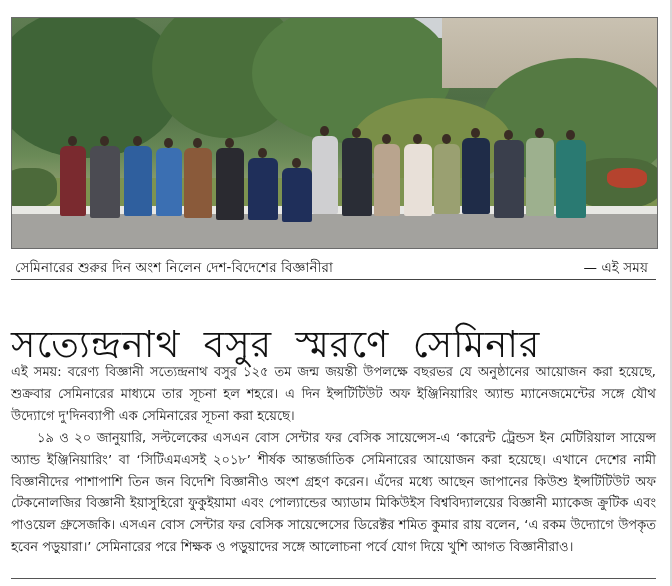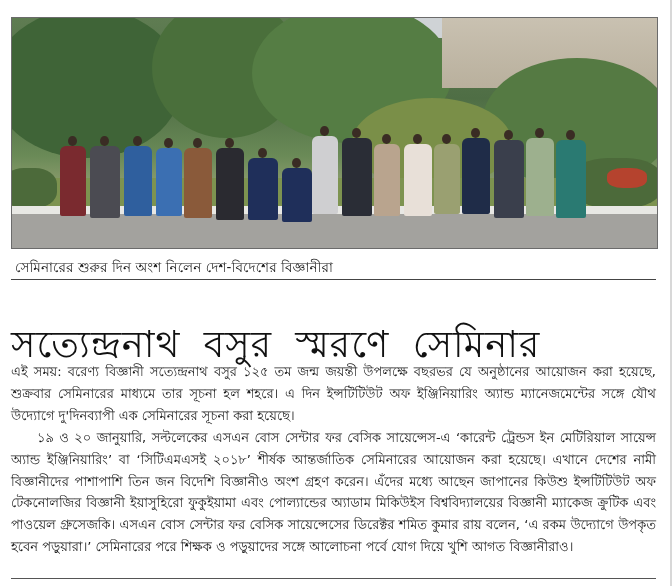--- a/index.html
+++ b/index.html
@@ -106,20 +106,21 @@
   <div class="head" style="left:401px;top:116px;"></div>
   <div class="head" style="left:430px;top:116px;"></div>
   <div class="head" style="left:459px;top:110px;"></div>
   <div class="head" style="left:492px;top:112px;"></div>
   <div class="head" style="left:523px;top:110px;"></div>
   <div class="head" style="left:554px;top:112px;"></div>
 </div>
 
 <div class="caption-row">
   <span class="caption">সেমিনারের শুরুর দিন অংশ নিলেন দেশ-বিদেশের বিজ্ঞানীরা</span>
+  <span class="credit">— এই সময়</span>
 </div>
 
 <h1 class="headline">সত্যেন্দ্রনাথ বসুর স্মরণে সেমিনার</h1>
 
 <div class="body-text">
   <p><span>এই সময়:</span><span> বরেণ্য বিজ্ঞানী সত্যেন্দ্রনাথ বসুর ১২৫ তম জন্ম জয়ন্তী উপলক্ষে বছরভর যে অনুষ্ঠানের আয়োজন করা হয়েছে, শুক্রবার সেমিনারের মাধ্যমে তার সূচনা হল শহরে। এ দিন ইন্সটিটিউট অফ ইঞ্জিনিয়ারিং অ্যান্ড ম্যানেজমেন্টের সঙ্গে যৌথ উদ্যোগে দু'দিনব্যাপী এক সেমিনারের সূচনা করা হয়েছে।</span></p>
   <p class="indent"><span>১৯ ও ২০ জানুয়ারি, সল্টলেকের এসএন বোস সেন্টার ফর বেসিক সায়েন্সেস-এ ‘কারেন্ট ট্রেন্ডস ইন মেটিরিয়াল সায়েন্স অ্যান্ড ইঞ্জিনিয়ারিং’ বা ‘সিটিএমএসই ২০১৮’ শীর্ষক আন্তর্জাতিক সেমিনারের আয়োজন করা হয়েছে। এখানে দেশের নামী বিজ্ঞানীদের পাশাপাশি তিন জন বিদেশি বিজ্ঞানীও অংশ গ্রহণ করেন। এঁদের মধ্যে আছেন জাপানের কিউশু ইন্সটিটিউট অফ টেকনোলজির বিজ্ঞানী ইয়াসুহিরো ফুকুইয়ামা এবং পোল্যান্ডের অ্যাডাম মিকিউইস বিশ্ববিদ্যালয়ের বিজ্ঞানী ম্যাকেজ ক্রুটিক এবং পাওয়েল গ্রুসেজকি। এসএন বোস সেন্টার ফর বেসিক সায়েন্সেসের ডিরেক্টর শমিত কুমার রায় বলেন, ‘এ রকম উদ্যোগে উপকৃত হবেন পড়ুয়ারা।’ সেমিনারের পরে শিক্ষক ও পড়ুয়াদের সঙ্গে আলোচনা পর্বে যোগ দিয়ে খুশি আগত বিজ্ঞানীরাও।</span></p>
 </div>
 
 <div class="bottom-rule"></div>

